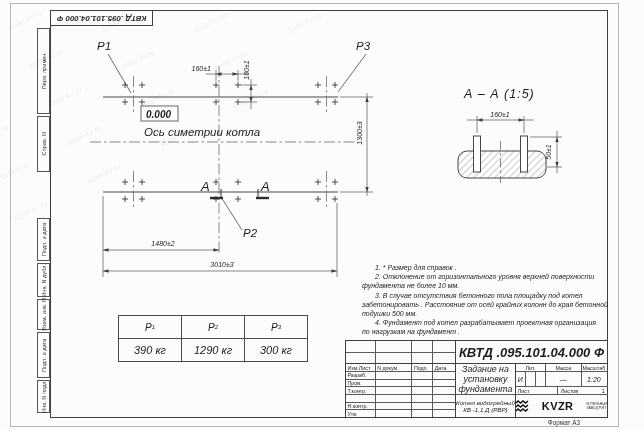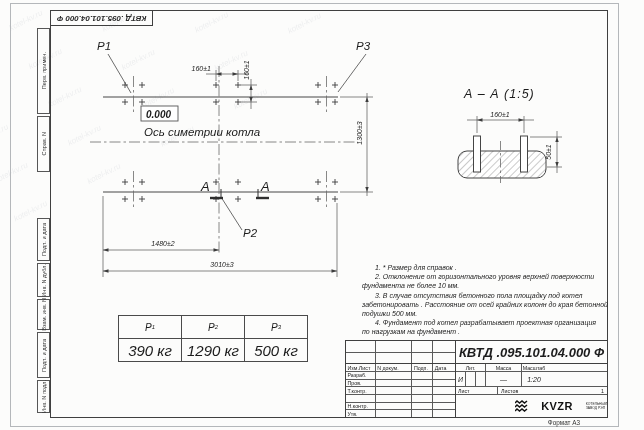--- a/index.html
+++ b/index.html
@@ -32,21 +32,21 @@
     line-height:9.2px;color:#222}
   .notes .ind{text-indent:13px}
 
   
   .ltable{position:absolute;left:118px;top:315px;width:190px;height:47px;border:1px solid #4a4a4a;z-index:2;display:flex;flex-direction:column}
   .ltable .row{flex:1;display:flex}
   .ltable .row:first-child{border-bottom:1px solid #4a4a4a}
   .ltable .cell{flex:1;display:flex;align-items:center;justify-content:center;border-right:1px solid #4a4a4a;
     font-style:italic;font-size:10px;color:#1c1c1c}
   .ltable .cell:last-child{border-right:none}
-  .ltable .row:last-child .cell{font-size:15px}
+  .ltable .row:last-child .cell{font-size:11px}
   .ltable sub{font-size:6px}
 
   
   .tb{position:absolute;left:345px;top:340px;width:263px;height:78px;border:1.4px solid #3f3f3f;z-index:3;
     display:flex;flex-direction:column;font-size:5.3px}
   .tb .docrow{height:23px;display:flex;border-bottom:1.1px solid #3f3f3f}
   .tb .rev{width:110px;border-right:1.1px solid #3f3f3f;display:flex;flex-direction:column}
   .tb .rev .r{flex:1;display:flex}
   .tb .rev .r:first-child{border-bottom:.8px solid #5a5a5a}
   .tb .docnum{flex:1;display:flex;align-items:center;justify-content:center;font-size:13px;font-style:italic;
@@ -351,21 +351,21 @@
         <sub>2</sub>
       </div>
     <div class="cell" data-name="load-table-header-p3">
         <span>P</span>
         <sub>3</sub>
       </div>
   </div>
   <div class="row" data-name="load-table-value-row">
     <div class="cell" data-name="load-value-p1">390 кг</div>
     <div class="cell" data-name="load-value-p2">1290 кг</div>
-    <div class="cell" data-name="load-value-p3">500 кг</div>
+    <div class="cell" data-name="load-value-p3">300 кг</div>
   </div>
 </div>
 
 <div class="tb" data-name="title-block">
   <div class="docrow" data-name="title-block-doc-row">
     <div class="rev" data-name="revision-grid">
       <div class="r">
           <div class="c w30"></div>
           <div class="c w37"></div>
           <div class="c w21"></div>
@@ -417,20 +417,31 @@
           <div class="c w37"></div>
           <div class="c w21"></div>
           <div class="c w22"></div>
         </div>
       <div class="r" data-name="sign-row">
           <div class="c w30">Утв.</div>
           <div class="c w37"></div>
           <div class="c w21"></div>
           <div class="c w22"></div>
         </div>
+    </div>
+    <div class="mid">
+      <div class="ttl" data-name="drawing-title">
+        <div>Задание на</div>
+        <div>установку</div>
+        <div>фундамента</div>
+      </div>
+      <div class="prod" data-name="product-name">
+        <div>Котел водогрейный</div>
+        <div>КВ -1,1 Д  (РВР)</div>
+      </div>
     </div>
     <div class="right">
       <div class="r1" data-name="lit-mass-scale-header">
         <div class="c w30b" data-name="lit-header">Лит.</div>
         <div class="c w36" data-name="mass-header">Масса</div>
         <div class="c w24" data-name="scale-header">Масштаб</div>
       </div>
       <div class="r2" data-name="lit-mass-scale-values">
         <div class="lit3" data-name="lit-cells">
           <div data-name="lit-value">И</div>

